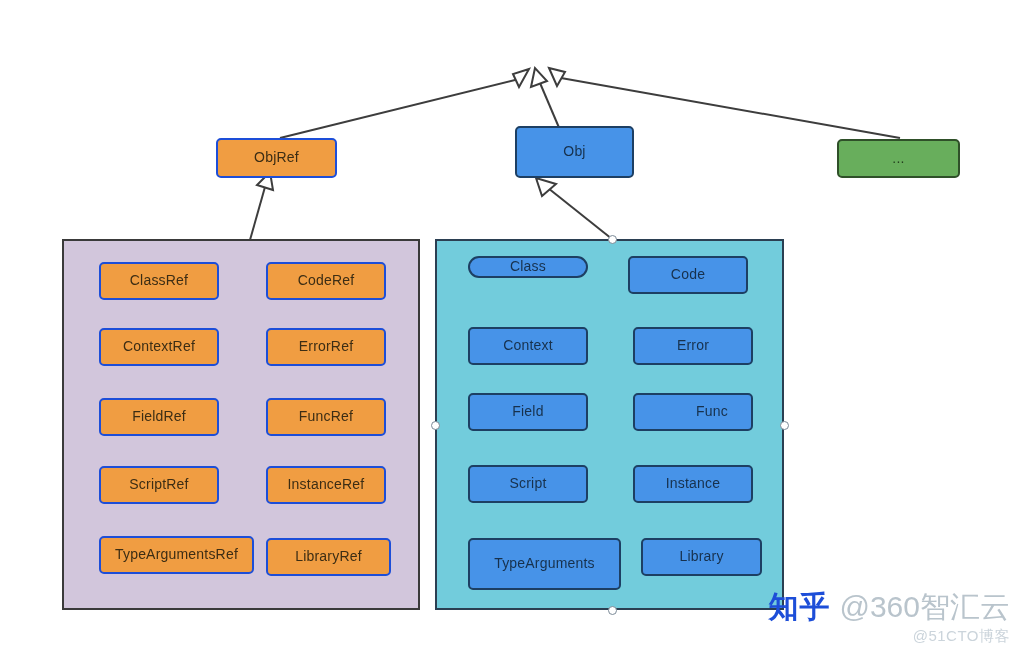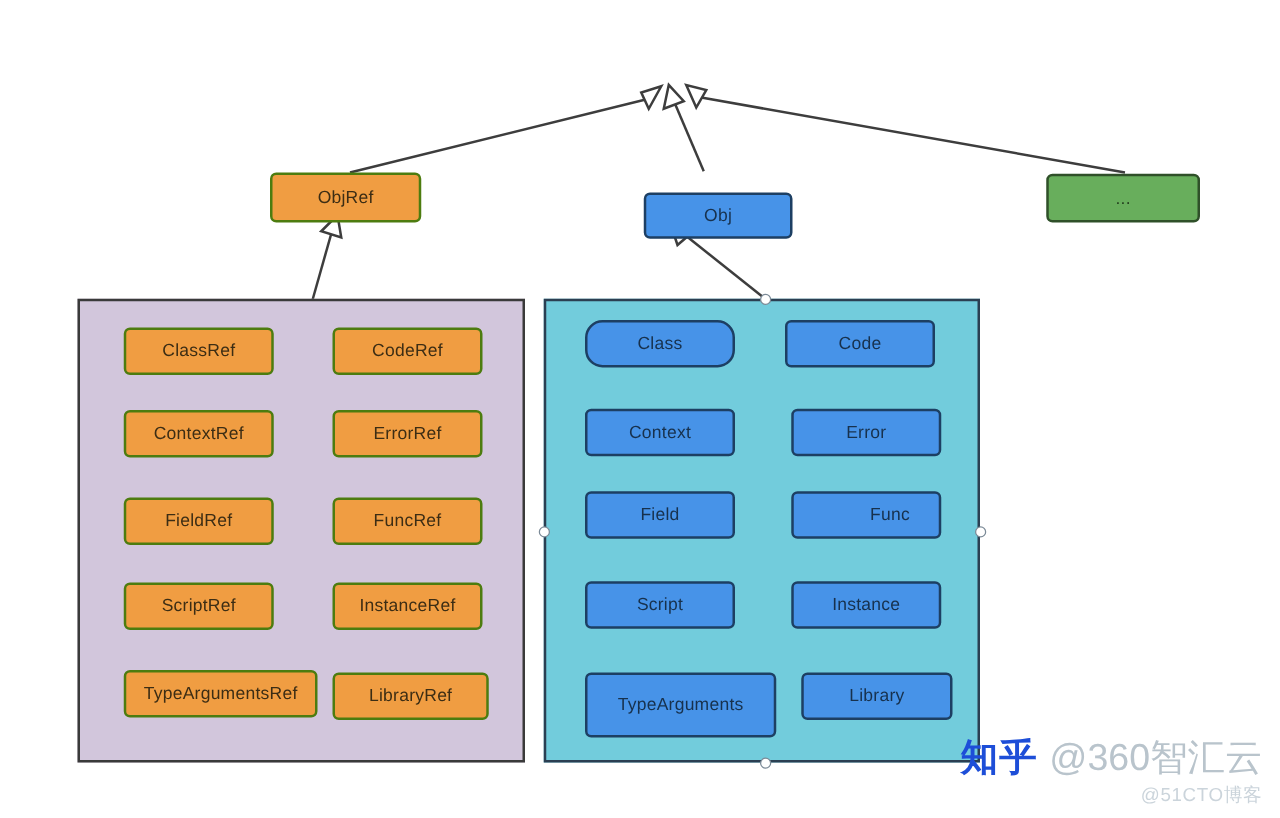--- a/index.html
+++ b/index.html
@@ -31,21 +31,21 @@
     line-height: 1.1;
     white-space: nowrap;
   }
   .node.yellow {
     background: #f7ed8b;
     border: 2px solid #6d6632;
     color: #4a451f;
   }
   .node.orange {
     background: #f09d42;
-    border: 2px solid #4d7c0f;
+    border: 2px solid #1d4ed8;
     color: #3c2d14;
   }
   .node.blue {
     background: #4793e8;
     border: 2px solid #1d3f63;
     color: #17314d;
   }
   .node.green {
     background: #68ae5c;
     border: 2px solid #2f5029;
@@ -158,21 +158,21 @@
       <line class="edge-line" x1="612" y1="239" x2="548" y2="188"></line>
       <polygon class="edge-head" points="536,178 542,196 556,184"></polygon>
     </g>
   </svg>
 
 
   <div class="node orange" style="left:216px; top:138px; width:121px; height:40px;">
     <span>ObjRef</span>
   </div>
 
-  <div class="node blue" style="left:515px; top:154px; width:119px; height:37px;">
+  <div class="node blue" style="left:515px; top:126px; width:119px; height:52px;">
     <span>Obj</span>
   </div>
 
   <div class="node green" style="left:837px; top:139px; width:123px; height:39px;">
     <span>...</span>
   </div>
 
   <div class="group purple" style="left:62px; top:239px; width:358px; height:371px;"></div>
 
   <div class="node orange" style="left:99px; top:262px;  width:120px; height:38px;">
@@ -205,21 +205,21 @@
 
   <div class="node orange" style="left:99px; top:536px;  width:155px; height:38px;">
     <span>TypeArgumentsRef</span>
     </div>
   <div class="node orange" style="left:266px; top:538px; width:125px; height:38px;">
     <span>LibraryRef</span>
     </div>
 
   <div class="group cyan" style="left:435px; top:239px; width:349px; height:371px;"></div>
 
-  <div class="node blue" style="left:468px; top:256px;  width:120px; height:38px;border-radius:14px;">
+  <div class="node blue" style="left:468px; top:256px;  width:120px; height:22px;border-radius:14px;">
     <span>Class</span>
     </div>
   <div class="node blue" style="left:628px; top:256px;  width:120px; height:38px;">
     <span>Code</span>
     </div>
 
   <div class="node blue" style="left:468px; top:327px;  width:120px; height:38px;">
     <span>Context</span>
     </div>
   <div class="node blue" style="left:633px; top:327px;  width:120px; height:38px;">

